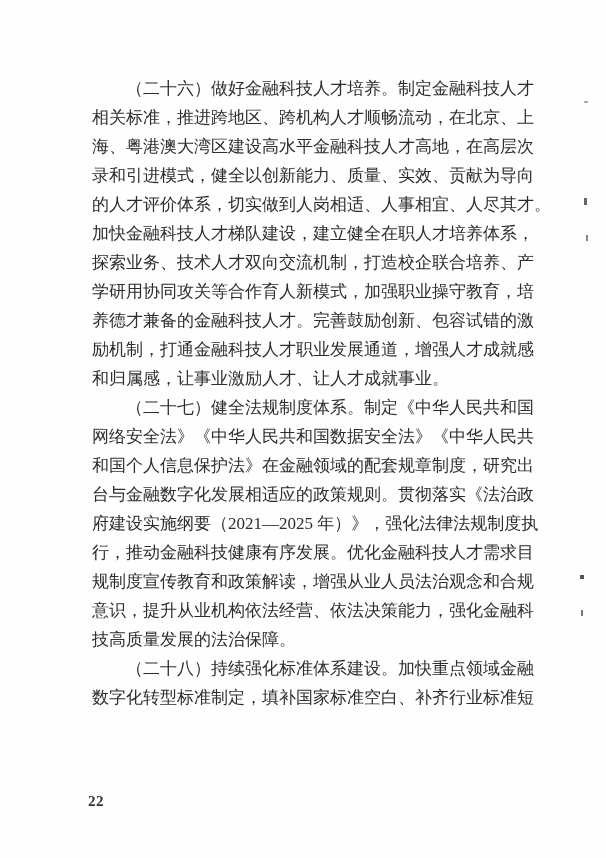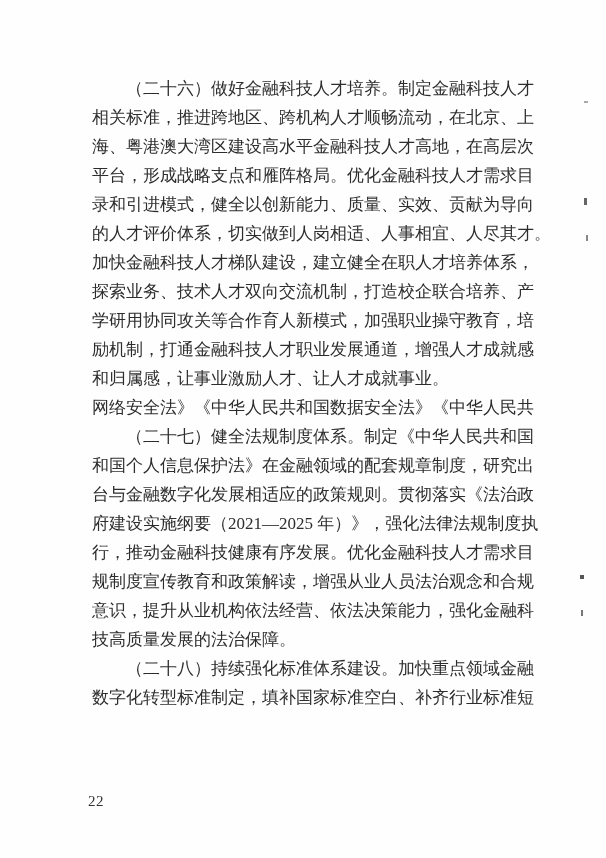--- a/index.html
+++ b/index.html
@@ -38,49 +38,50 @@
     text-align-last: left;
   }
   .page-number {
     position: absolute;
     left: 88px;
     top: 791px;
     font-size: 15px;
     line-height: 20px;
     color: #333333;
     letter-spacing: 0.5px;
+    font-weight: bold;
   }
   .speck {
     position: absolute;
     background: #777;
   }
   .speck.s1 { left: 584px; top: 101px; width: 4px; height: 2px; background: #aaa; }
   .speck.s2 { left: 584px; top: 198px; width: 3px; height: 7px; background: #666; }
   .speck.s3 { left: 586px; top: 235px; width: 2px; height: 6px; background: #888; }
   .speck.s4 { left: 580px; top: 575px; width: 4px; height: 4px; background: #555; }
   .speck.s5 { left: 581px; top: 610px; width: 2px; height: 6px; background: #777; }
 </style>
 </head>
 <body>
 
 <div class="page">
   <div class="text-block">
       <div class="line indent">（二十六）做好金融科技人才培养。制定金融科技人才</div>
       <div class="line">相关标准，推进跨地区、跨机构人才顺畅流动，在北京、上</div>
       <div class="line">海、粤港澳大湾区建设高水平金融科技人才高地，在高层次</div>
-      <div class="line">平台，形成战略支点和雁阵格局。优化金融科技人才需求目</div>
       <div class="line">录和引进模式，健全以创新能力、质量、实效、贡献为导向</div>
       <div class="line">的人才评价体系，切实做到人岗相适、人事相宜、人尽其才。</div>
       <div class="line">加快金融科技人才梯队建设，建立健全在职人才培养体系，</div>
       <div class="line">探索业务、技术人才双向交流机制，打造校企联合培养、产</div>
       <div class="line">学研用协同攻关等合作育人新模式，加强职业操守教育，培</div>
+      <div class="line">养德才兼备的金融科技人才。完善鼓励创新、包容试错的激</div>
       <div class="line">励机制，打通金融科技人才职业发展通道，增强人才成就感</div>
       <div class="line end">和归属感，让事业激励人才、让人才成就事业。</div>
+      <div class="line indent">（二十七）健全法规制度体系。制定《中华人民共和国</div>
       <div class="line">网络安全法》《中华人民共和国数据安全法》《中华人民共</div>
-      <div class="line indent">（二十七）健全法规制度体系。制定《中华人民共和国</div>
       <div class="line">和国个人信息保护法》在金融领域的配套规章制度，研究出</div>
       <div class="line">台与金融数字化发展相适应的政策规则。贯彻落实《法治政</div>
       <div class="line">府建设实施纲要（2021—2025 年）》，强化法律法规制度执</div>
       <div class="line">行，推动金融科技健康有序发展。优化金融科技人才需求目</div>
       <div class="line">规制度宣传教育和政策解读，增强从业人员法治观念和合规</div>
       <div class="line">意识，提升从业机构依法经营、依法决策能力，强化金融科</div>
       <div class="line end">技高质量发展的法治保障。</div>
       <div class="line indent">（二十八）持续强化标准体系建设。加快重点领域金融</div>
       <div class="line">数字化转型标准制定，填补国家标准空白、补齐行业标准短</div>
     </div>

